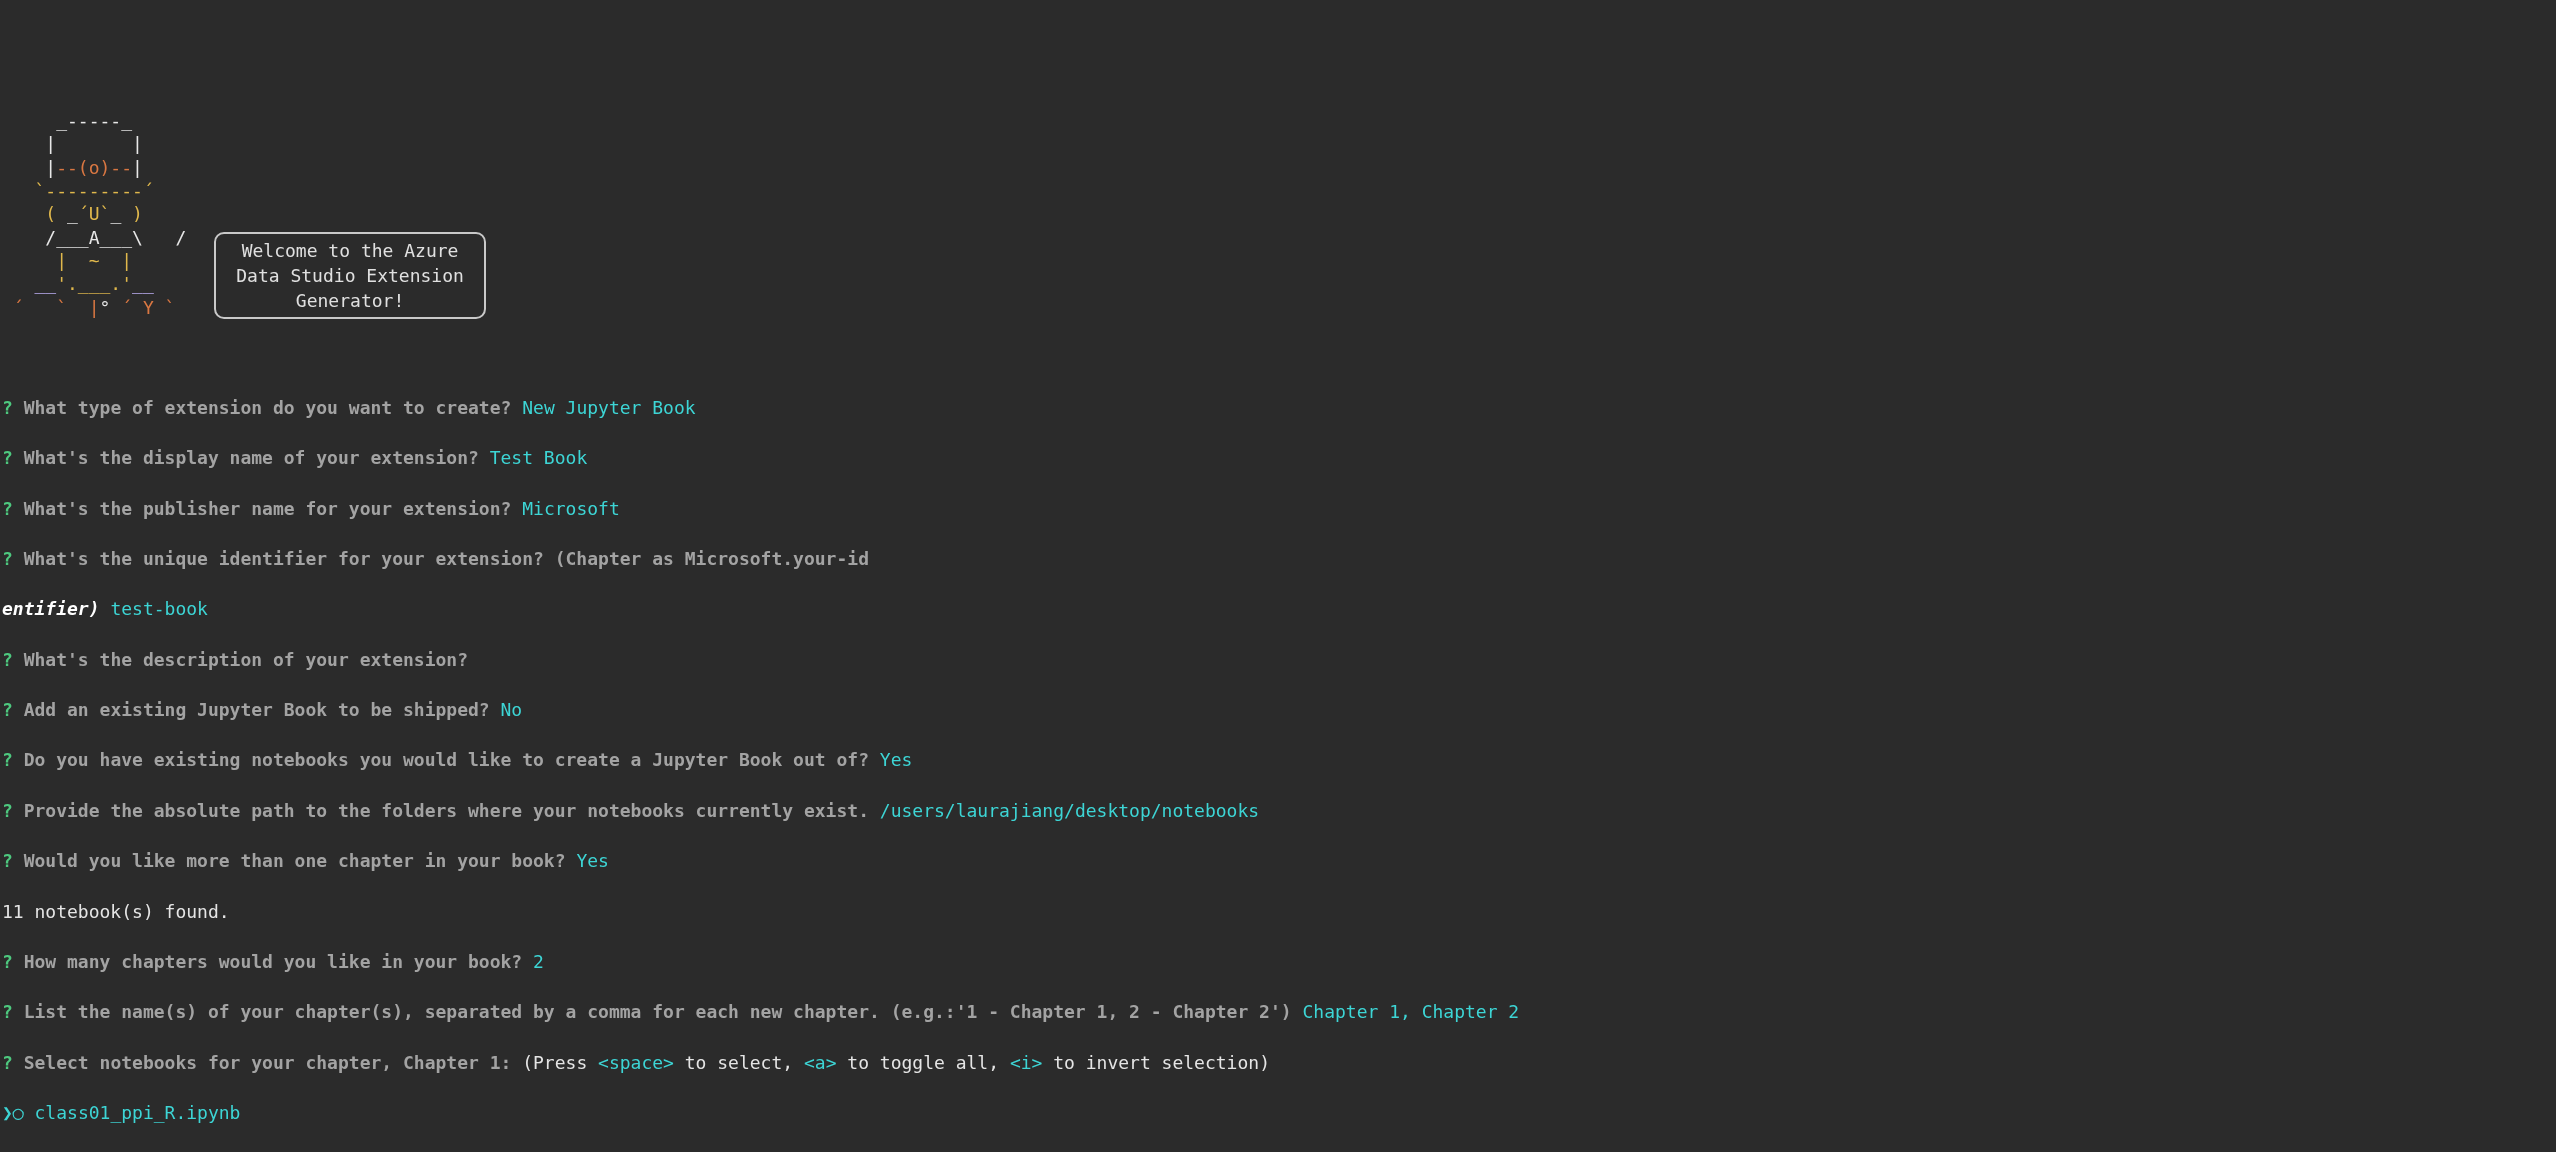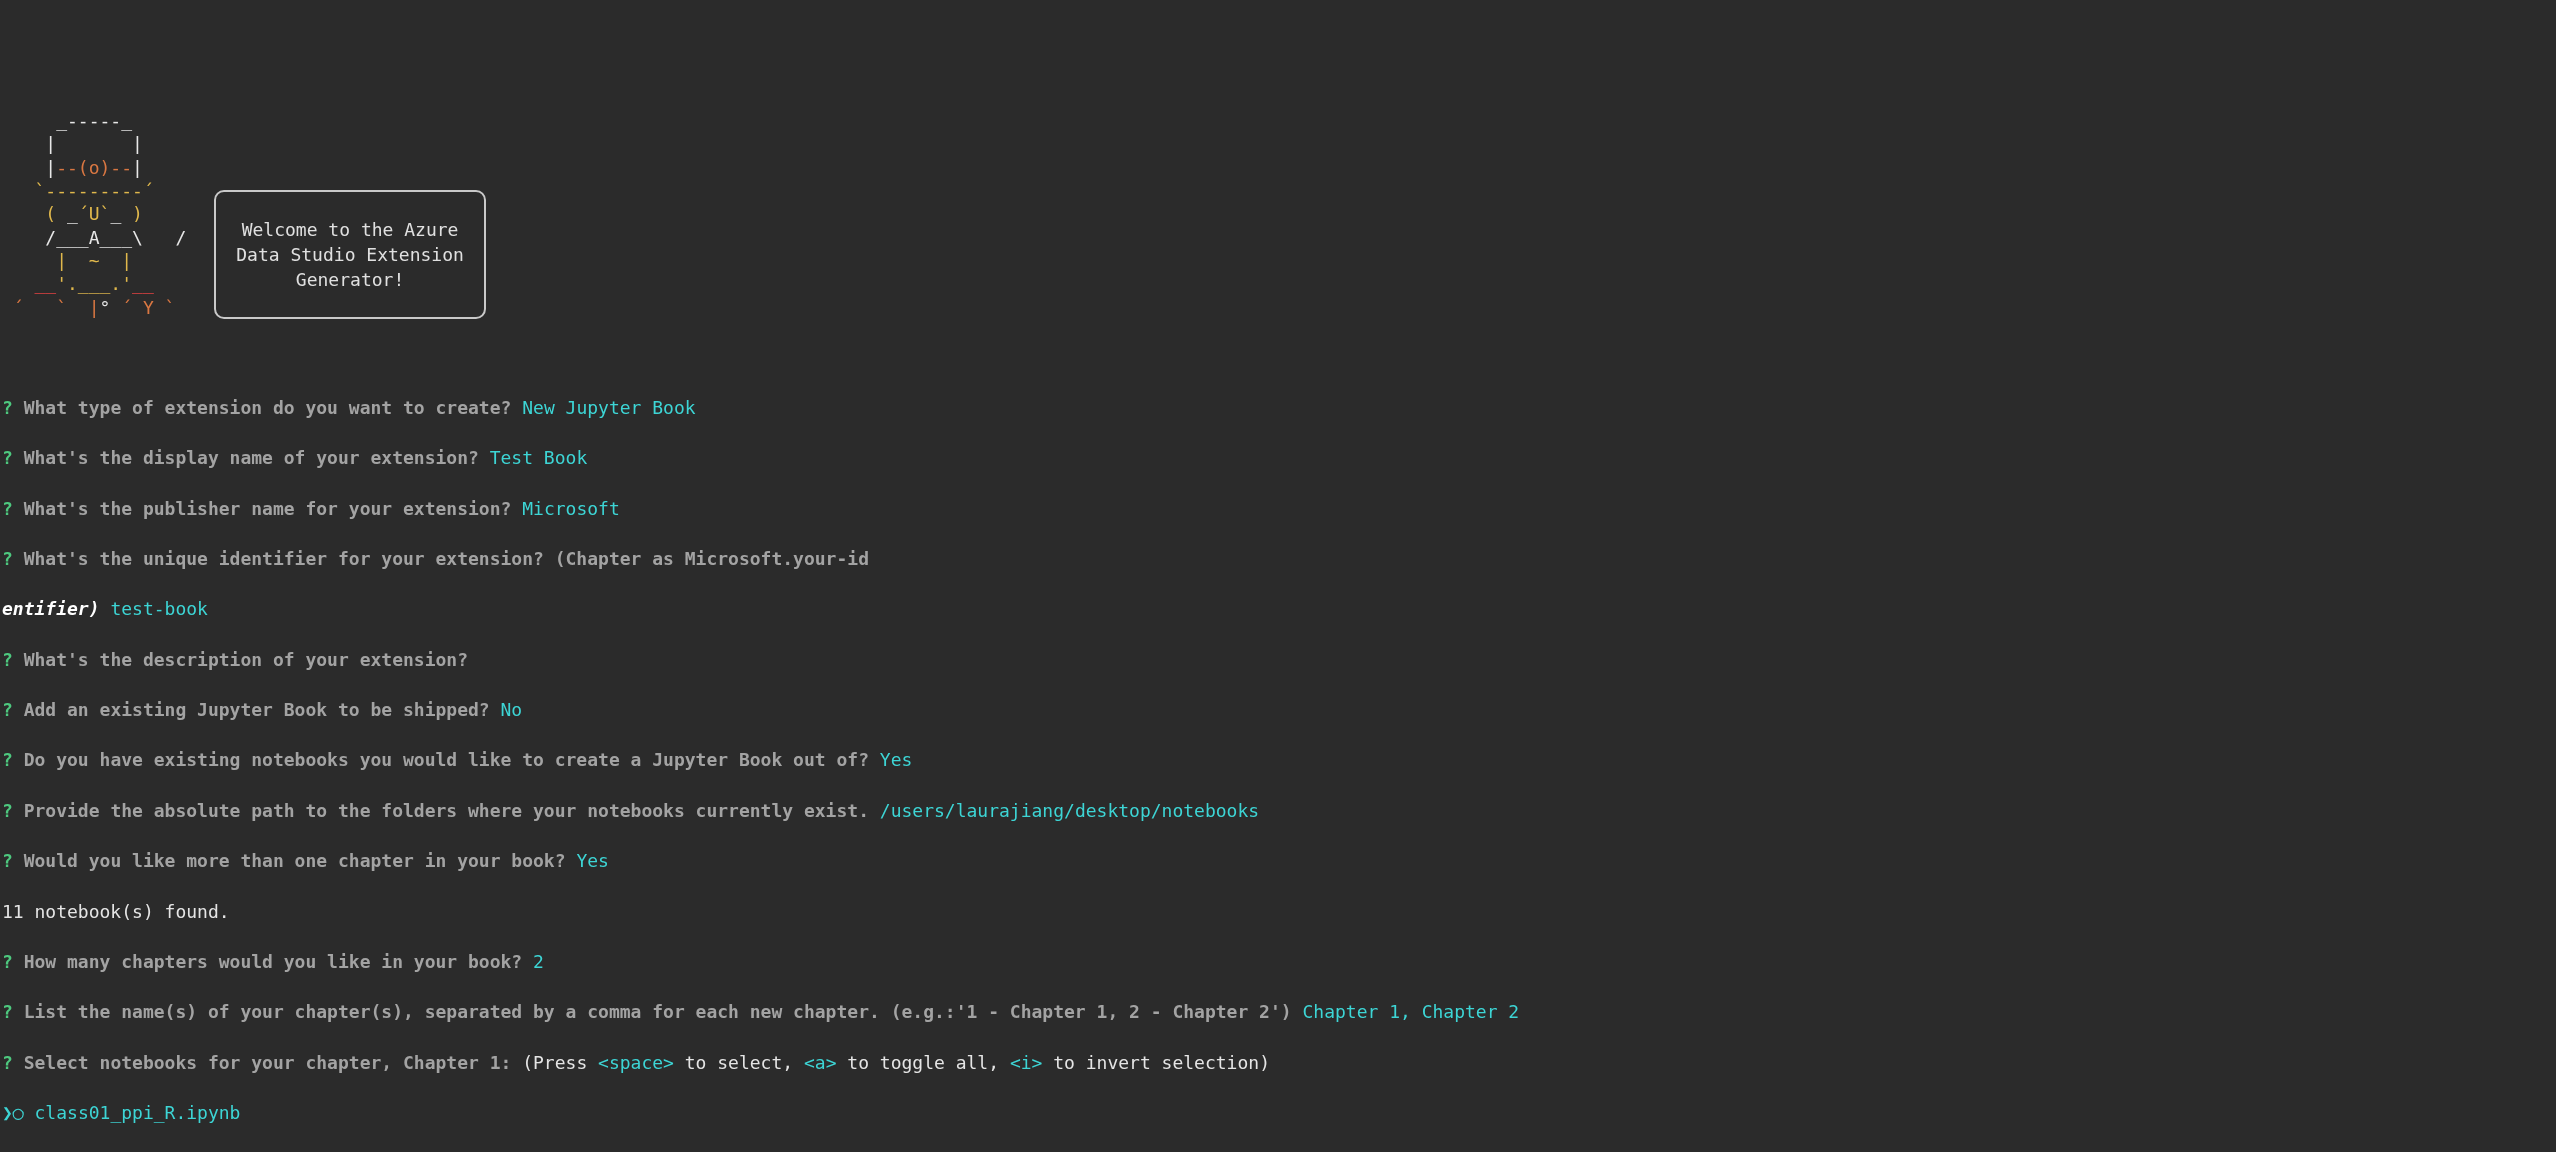--- a/index.html
+++ b/index.html
@@ -13,30 +13,30 @@
       white-space: pre;
       overflow-x: auto;
     }
     .header-row { display: flex; align-items: flex-end; }
     .ascii-art { display: inline-block; vertical-align: top; white-space: pre; font-family: inherit; }
     .ascii-line { display: block; line-height: 1.3; }
     .welcome-box {
       display: inline-block;
       border: 2px solid #c9c9c9;
       border-radius: 10px;
-      padding: 25px 20px;
+      padding: 4px 20px;
       margin-left: 28px;
       text-align: center;
       vertical-align: top;
       white-space: pre-line;
       margin-top: 4px;
     }
     .yellow { color: #e0b84c; }
     .orange { color: #d97742; }
-    .teal-dark { color: #ef4444; }
+    .teal-dark { color: #c4b5fd; }
     .prompt-line { white-space: pre-wrap; }
     .q-mark { color: #4ec97f; font-weight: bold; }
     .question { color: #a3a3a3; font-weight: bold; }
     .answer { color: #3dd5d5; }
     .info { color: #e5e5e5; }
     .list-item { color: #e0e0e0; }
     .cursor-line { color: #3dd5d5; }
     .key { color: #3dd5d5; font-weight: normal; }
     .continuation { color: #ffffff; font-weight: bold; font-style: italic; }
     .ascii-white { color: #e8e8e8; }

